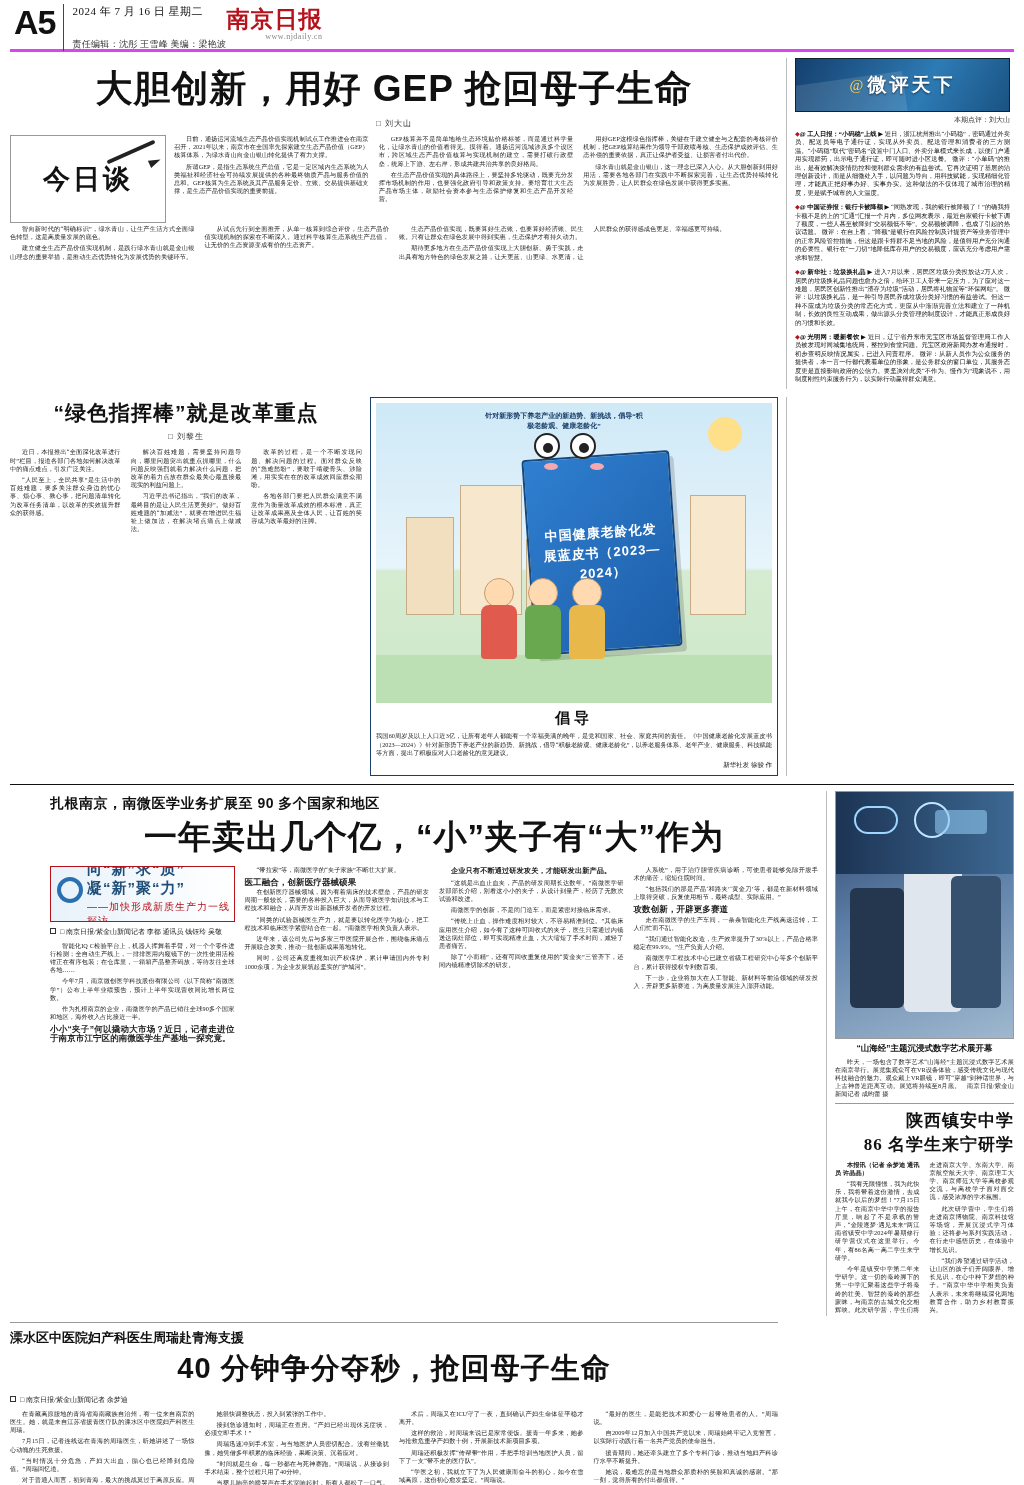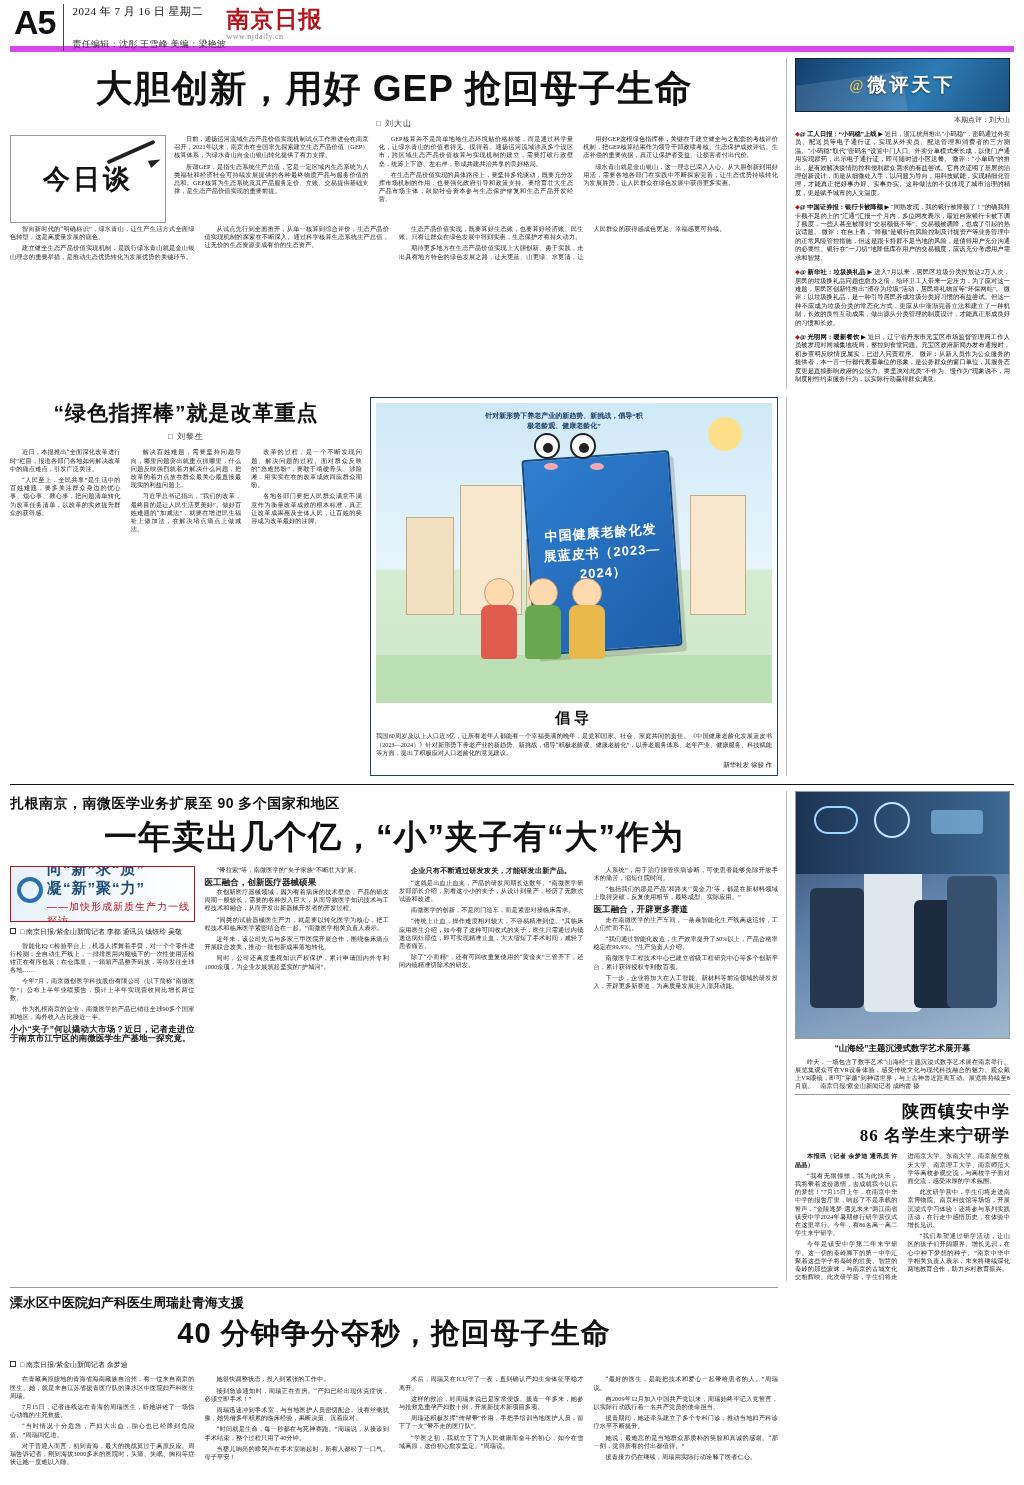--- a/index.html
+++ b/index.html
@@ -12,39 +12,39 @@
     font-family: "Liberation Serif", "DejaVu Serif", serif;
     color: #111;
     overflow: hidden;
     position: relative;
   }
   .page { width: 1024px; height: 1485px; position: relative; padding: 0 10px; }
 
   
   .masthead {
     display: flex; align-items: flex-start;
-    border-bottom: 6px solid #d946ef;
+    border-bottom: 3px solid #d946ef;
     padding: 4px 4px 4px 4px;
     height: 52px;
   }
   .page-no {
     font-family: "Liberation Sans", sans-serif;
     font-weight: bold; font-size: 34px; line-height: 36px;
     letter-spacing: -1px; margin-right: 8px;
   }
   .mast-date-box { border-left: 1px solid #444; padding-left: 8px; }
   .mast-date { font-size: 11px; letter-spacing: .5px; margin-bottom: 19px; }
   .mast-editors { font-size: 9px; color: #333; letter-spacing: .3px; }
   .mast-center {
     flex: 1; text-align: center;
     font-family: "Liberation Sans", sans-serif;
     font-weight: bold; font-size: 28px; letter-spacing: 6px;
     padding-top: 4px;
   }
-  .mast-right { text-align: left; padding-top: 2px; }
+  .mast-right { text-align: right; padding-top: 2px; }
   .nameplate {
     font-family: "Liberation Sans", sans-serif;
     font-weight: bold; font-size: 23px; color: #b5121b;
     letter-spacing: 1px; line-height: 26px;
   }
   .nameplate-url { font-size: 8px; color: #888; letter-spacing: .5px; }
 
   
   .coltext {
     font-size: 6.2px; line-height: 8.2px; text-align: justify;
@@ -174,21 +174,21 @@
   .illus .hill { position: absolute; left: 0; right: 0; bottom: 0; height: 48px; background: #bcdfb3; }
   .illus-caption {
     text-align: center; font-family: "Liberation Sans", sans-serif;
     font-weight: bold; font-size: 15px; letter-spacing: 4px; margin: 6px 0 4px;
   }
   .illus-text { font-size: 6.2px; line-height: 8.4px; text-align: justify; color: #222; }
   .illus-credit { text-align: right; font-size: 6.5px; margin-top: 3px; }
 
   
   .low-wrap { display: flex; gap: 8px; padding-top: 6px; }
-  .low-left { width: 768px; }
+  .low-left { width: 768px; margin-left: 40px; }
   .low-right { width: 224px; border-left: 1px solid #bbb; padding-left: 8px; }
   .shoulder { font-family: "Liberation Sans", sans-serif; font-size: 14px; font-weight: bold; letter-spacing: .5px; margin: 4px 0 2px; }
   .headline-3 {
     font-family: "Liberation Sans", sans-serif; font-weight: bold;
     font-size: 33px; text-align: center; letter-spacing: 1px; margin: 2px 0 6px;
   }
   .xinzhi-logo {
     height: 56px; border: 1px solid #b5121b; position: relative; overflow: hidden;
     background: linear-gradient(90deg,#e8f2fa,#ffffff);
     display: flex; align-items: center; padding-left: 36px;
@@ -404,21 +404,21 @@
           <p class="lead-quote">企业只有不断通过研发攻关，才能研发出新产品。</p>
           <p>“这就是出血止血夹，产品的研发周期长达数年。”南微医学研发部部长介绍，别看这小小的夹子，从设计到量产，经历了无数次试验和改进。</p>
           <p>南微医学的创新，不是闭门造车，而是紧密对接临床需求。</p>
           <p>“传统上止血，操作难度相对较大，不容易精准到位。”其临床应用医生介绍，如今有了这种可回收式的夹子，医生只需通过内镜送达病灶部位，即可实现精准止血，大大缩短了手术时间，减轻了患者痛苦。</p>
           <p>除了“小而精”，还有可回收重复使用的“黄金夹”三管齐下，还同内镜精准切除术的研发。</p>
         </div>
 
         <div style="width:186px;" class="coltext">
           <p>人系统”，用于治疗胆管疾病诊断，可使患者能够免除开腹手术的痛苦，缩短住院时间。</p>
           <p>“包括我们的那是产品‘和路夹’‘黄金刀’等，都是在新材料领域上取得突破，反复使用相节，最终成型、实际应用。”</p>
-          <div class="sub-head">医工融合，开辟更多赛道</div>
+          <div class="sub-head">攻数创新，开辟更多赛道</div>
           <p>走在南微医学的生产车间，一条条智能化生产线高速运转，工人们忙而不乱。</p>
           <p>“我们通过智能化改造，生产效率提升了30%以上，产品合格率稳定在99.9%。”生产负责人介绍。</p>
           <p>南微医学工程技术中心已建立省级工程研究中心等多个创新平台，累计获得授权专利数百项。</p>
           <p>下一步，企业将加大在人工智能、新材料等前沿领域的研发投入，开辟更多新赛道，为高质量发展注入澎湃动能。</p>
         </div>
       </div>
     </div>
 
     <div class="low-right">
       <div class="photo" style="height:248px;">

